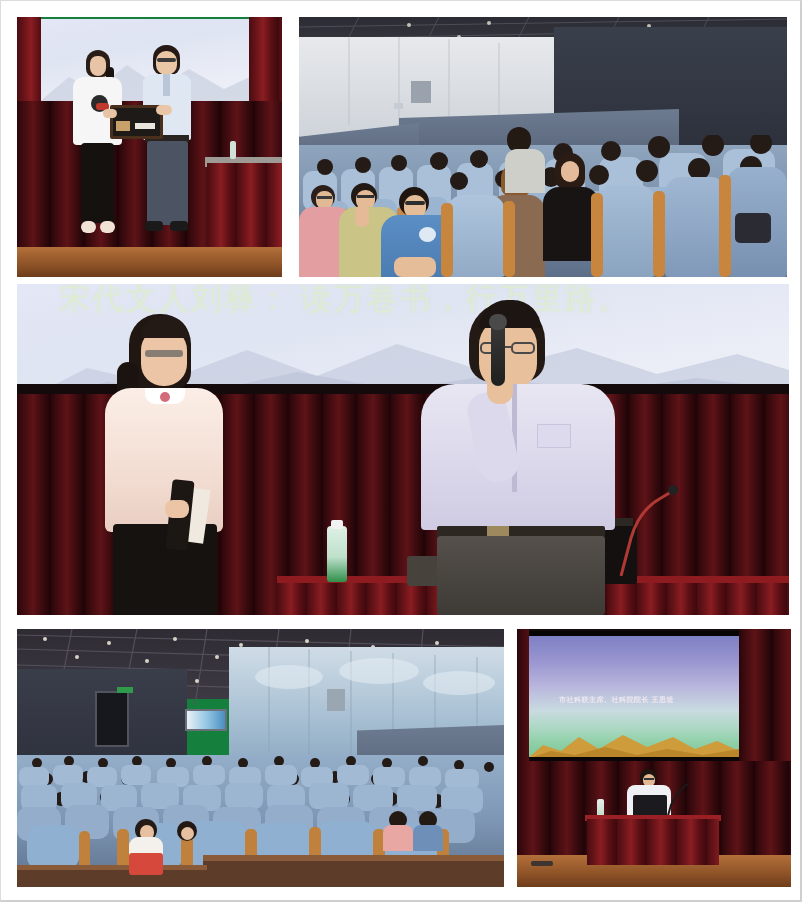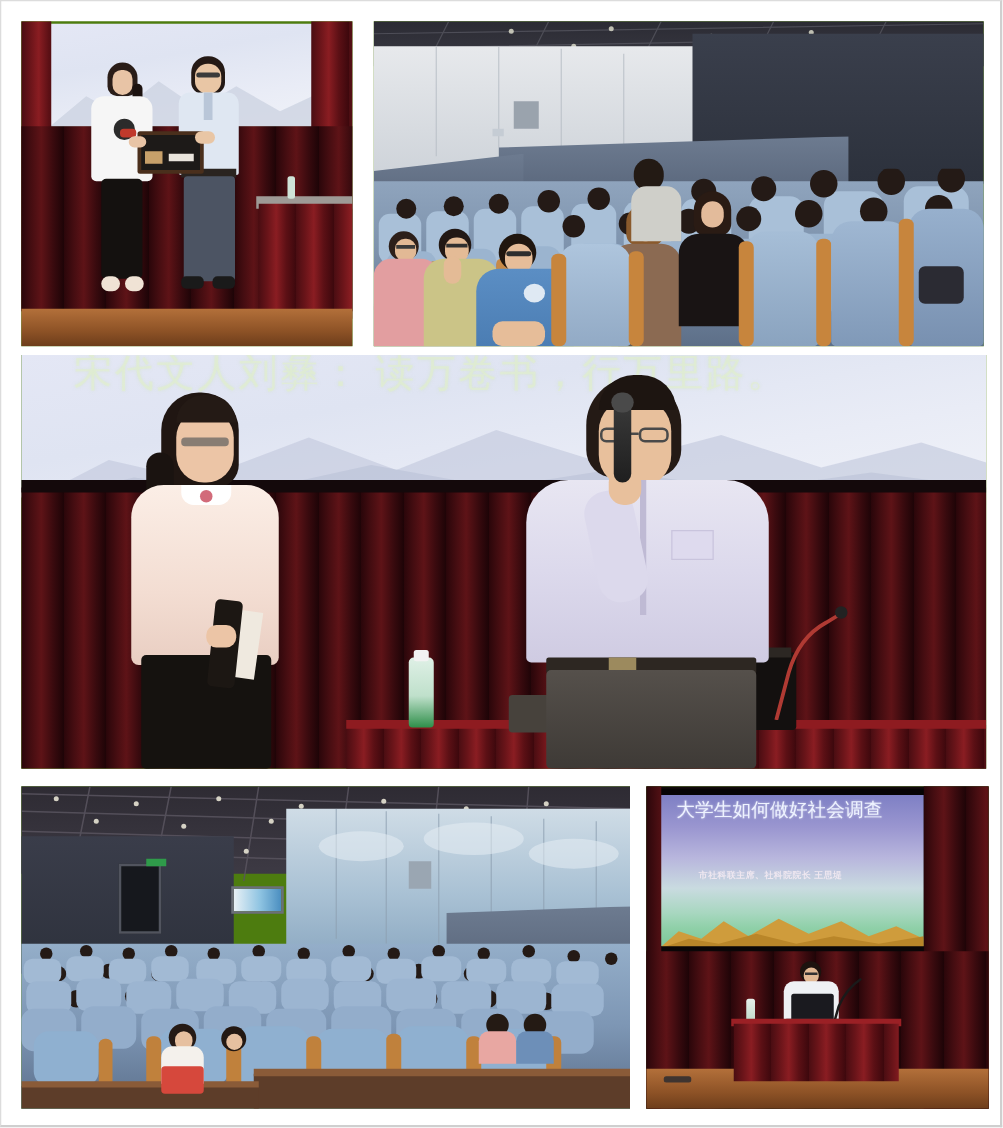--- a/index.html
+++ b/index.html
@@ -13,21 +13,21 @@
     width: 802px; height: 902px;
     background: #ffffff;
     border: 1px solid #dcdcdc;
     border-right: 2px solid #cfcfcf;
     border-bottom: 2px solid #cfcfcf;
     overflow: hidden;
   }
   .photo {
     position: absolute;
     overflow: hidden;
-    background: #4d7c0f;
+    background: #15803d;
   }
   .photo .scene { position: absolute; inset: 0; }
   .layer { position: absolute; }
 
   
   .curtain {
     background:
       repeating-linear-gradient(90deg,
         #4a0d12 0px, #691419 7px, #8a1d22 14px, #5c1015 22px, #3d080d 30px);
   }
@@ -518,21 +518,20 @@
     <div class="scene">
 
       <div class="layer" style="left:0; top:0; width:274px; height:258px; background:#120a0b;"></div>
 
       <div class="layer slide-bg" style="left:10px; top:6px; width:212px; height:122px;"></div>
 
       <svg class="layer" style="left:10px; top:96px; width:212px; height:34px;" viewBox="0 0 212 34" preserveAspectRatio="none">
         <path d="M0 34 L16 20 L34 26 L52 12 L72 24 L96 10 L120 22 L146 12 L168 24 L190 16 L212 26 L212 34 Z" fill="#cf9c3c"></path>
         <path d="M0 34 L24 26 L48 30 L78 22 L110 30 L140 24 L176 30 L212 24 L212 34 Z" fill="#b98629"></path>
       </svg>
-      <div class="slide-title" style="left:24px; top:10px; font-size:15px;">大学生如何做好社会调查</div>
       <div class="slide-sub" style="left:42px; top:66px; font-size:7px; letter-spacing:.5px;">市社科联主席、社科院院长  王思堤</div>
 
       <div class="layer" style="left:8px; top:2px; width:216px; height:5px; background:#060405;"></div>
       <div class="layer" style="left:6px; top:128px; width:220px; height:6px; background:#0a0607;"></div>
 
       <div class="layer curtain-dark" style="left:222px; top:0; width:52px; height:258px;"></div>
       <div class="layer curtain-dark" style="left:0; top:0; width:12px; height:258px;"></div>
       <div class="layer curtain-dark" style="left:0; top:132px; width:274px; height:126px;"></div>
 
       <div class="layer wood-floor" style="left:0; top:226px; width:274px; height:32px;"></div>

